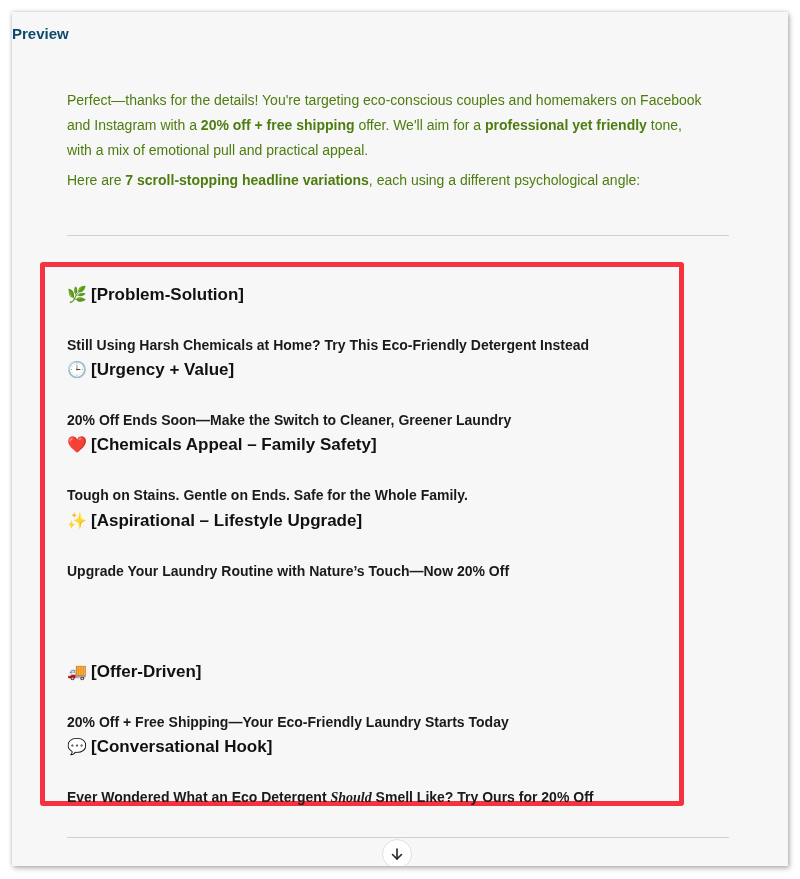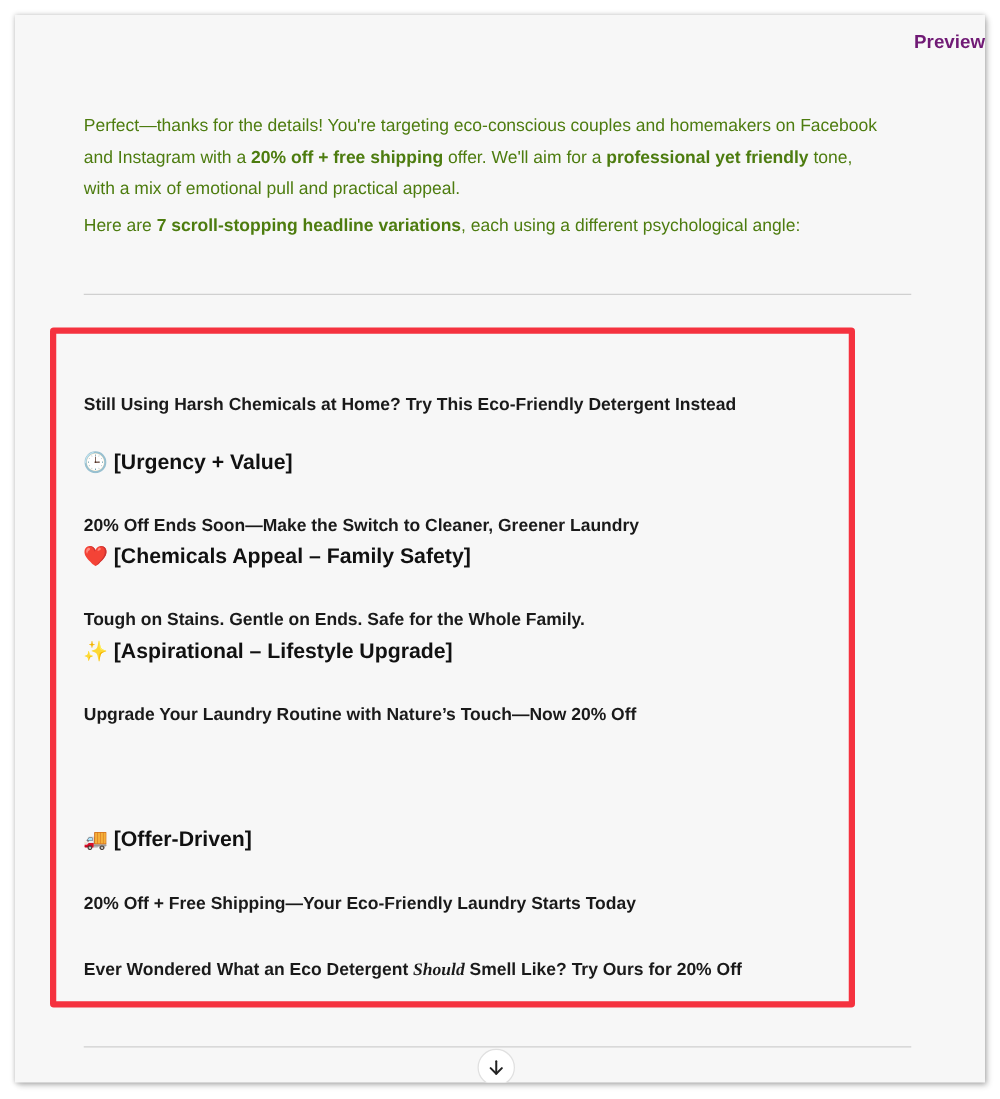--- a/index.html
+++ b/index.html
@@ -19,24 +19,24 @@
       height: 854px;
       background: #f7f7f7;
       box-shadow: 0 0 4px rgba(0,0,0,0.25), 2px 3px 5px rgba(0,0,0,0.2);
       overflow: hidden;
     }
     .title {
       position: absolute;
       top: 13px;
       left: 0;
       width: 100%;
-      text-align: right;
+      text-align: left;
       font-weight: bold;
       font-size: 15px;
-      color: #701a75;
+      color: #0c4a6e;
     }
     .intro {
       position: absolute;
       left: 55px;
       top: 76px;
       width: 640px;
       font-size: 14px;
       line-height: 25px;
       color: #4d7c0f;
     }
@@ -121,20 +121,23 @@
     <p>
       <span>Here are </span><b>7 scroll-stopping headline variations</b><span>, each using a different psychological angle:</span>
     </p>
   </div>
 
   <div class="divider top"></div>
 
   <div class="highlight-box"></div>
 
   <div class="section" style="top:272px;">
+    <div class="heading">
+      <span class="emoji">🌿</span><span>[Problem-Solution]</span>
+    </div>
     <div class="line">Still Using Harsh Chemicals at Home? Try This Eco-Friendly Detergent Instead</div>
   </div>
 
   <div class="section" style="top:347px;">
     <div class="heading">
       <span class="emoji">🕒</span><span>[Urgency + Value]</span>
     </div>
     <div class="line">20% Off Ends Soon—Make the Switch to Cleaner, Greener Laundry</div>
   </div>
 
@@ -154,20 +157,23 @@
 
 
   <div class="section" style="top:649px;">
     <div class="heading">
       <span class="emoji">🚚</span><span>[Offer-Driven]</span>
     </div>
     <div class="line">20% Off + Free Shipping—Your Eco-Friendly Laundry Starts Today</div>
   </div>
 
   <div class="section" style="top:724px;">
+    <div class="heading">
+      <span class="emoji">💬</span><span>[Conversational Hook]</span>
+    </div>
     <div class="line">
       <span>Ever Wondered What an Eco Detergent </span><i>Should</i><span> Smell Like? Try Ours for 20% Off</span>
     </div>
   </div>
 
   <div class="divider bottom"></div>
 
   <div class="scroll-btn">
     <svg viewBox="0 0 14 14" fill="none" stroke="#222" stroke-width="1.6" stroke-linecap="round" stroke-linejoin="round">
       <line x1="7" y1="2" x2="7" y2="12"></line>

